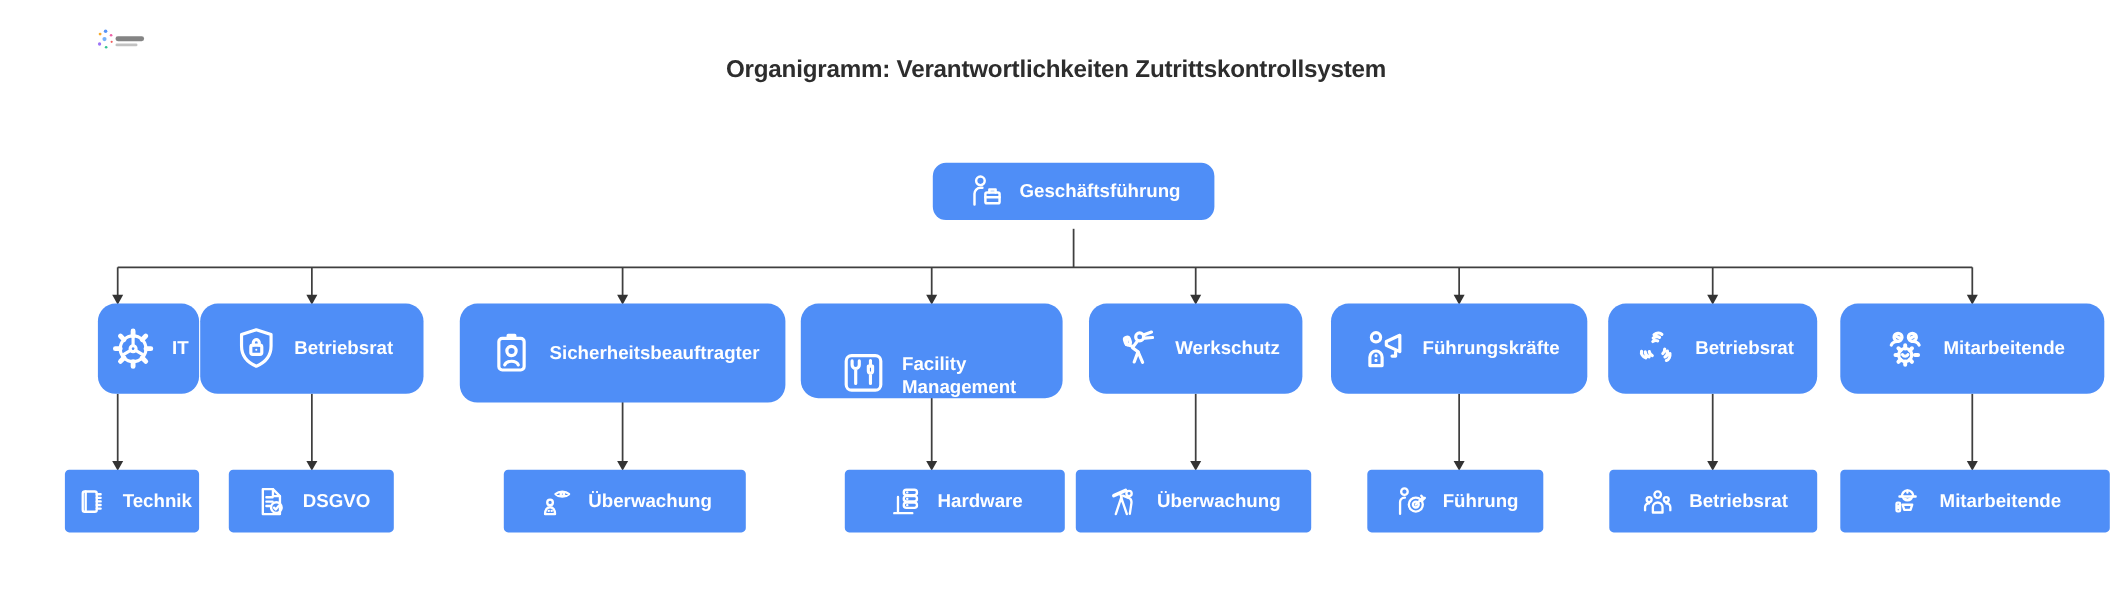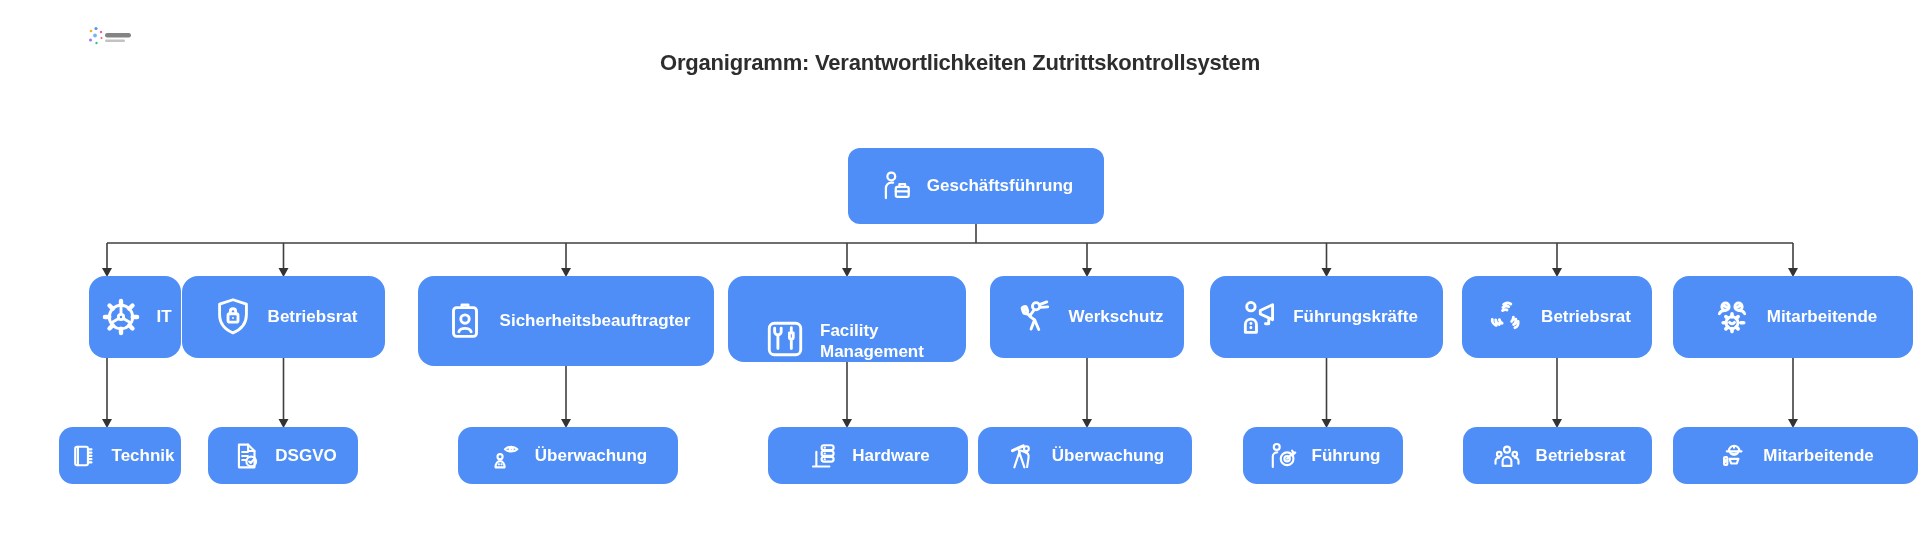--- a/index.html
+++ b/index.html
@@ -9,31 +9,31 @@
               font-size:22px;font-weight:700;color:#2d2d2d;letter-spacing:-0.2px;}
   .brand{position:absolute;left:86px;top:24px;width:52px;height:26px;opacity:.85;}
   .connectors{position:absolute;left:0;top:0;z-index:0;}
   .node{position:absolute;z-index:1;background:#4F8EF7;color:#ffffff;border-radius:16px;
         display:flex;align-items:center;justify-content:center;gap:12px;
         padding:0 8px;box-sizing:border-box;}
   .node .label{font-weight:700;font-size:17px;line-height:1.25;white-space:nowrap;}
   .node .icon{display:flex;align-items:center;justify-content:center;flex:0 0 auto;}
   .node .icon svg{display:block;}
   .lvl1 .icon svg{width:46px;height:46px;}
-  .lvl2{border-radius:14px;}
+  .lvl2{border-radius:4px;}
   .lvl2 .icon svg{width:34px;height:34px;}
-  .n-root{left:848px;top:148px;width:256px;height:76px;border-radius:12px;}
+  .n-root{left:848px;top:148px;width:256px;height:52px;border-radius:12px;}
   .n-root .icon svg{width:36px;height:36px;}
   
   .n-b0{left:61px;top:276px;width:92px;height:82px;margin-left:28px;}
   .n-b1{left:182px;top:276px;width:203px;height:82px;}
   .n-b2{left:418px;top:276px;width:296px;height:90px;}
   .n-b3{left:728px;top:276px;width:238px;height:86px;align-items:flex-end;}
   .n-b3 .label{white-space:normal;max-width:112px;}
-  .n-b4{left:990px;top:276px;width:194px;height:82px;border-radius:14px;}
+  .n-b4{left:990px;top:276px;width:194px;height:82px;}
   .n-b5{left:1210px;top:276px;width:233px;height:82px;}
   .n-b6{left:1462px;top:276px;width:190px;height:82px;}
   .n-b7{left:1673px;top:276px;width:240px;height:82px;}
   
   .n-c0{left:59px;top:427px;width:122px;height:57px;}
   .n-c1{left:208px;top:427px;width:150px;height:57px;}
   .n-c2{left:458px;top:427px;width:220px;height:57px;}
   .n-c3{left:768px;top:427px;width:200px;height:57px;}
   .n-c4{left:978px;top:427px;width:214px;height:57px;}
   .n-c5{left:1243px;top:427px;width:160px;height:57px;}

